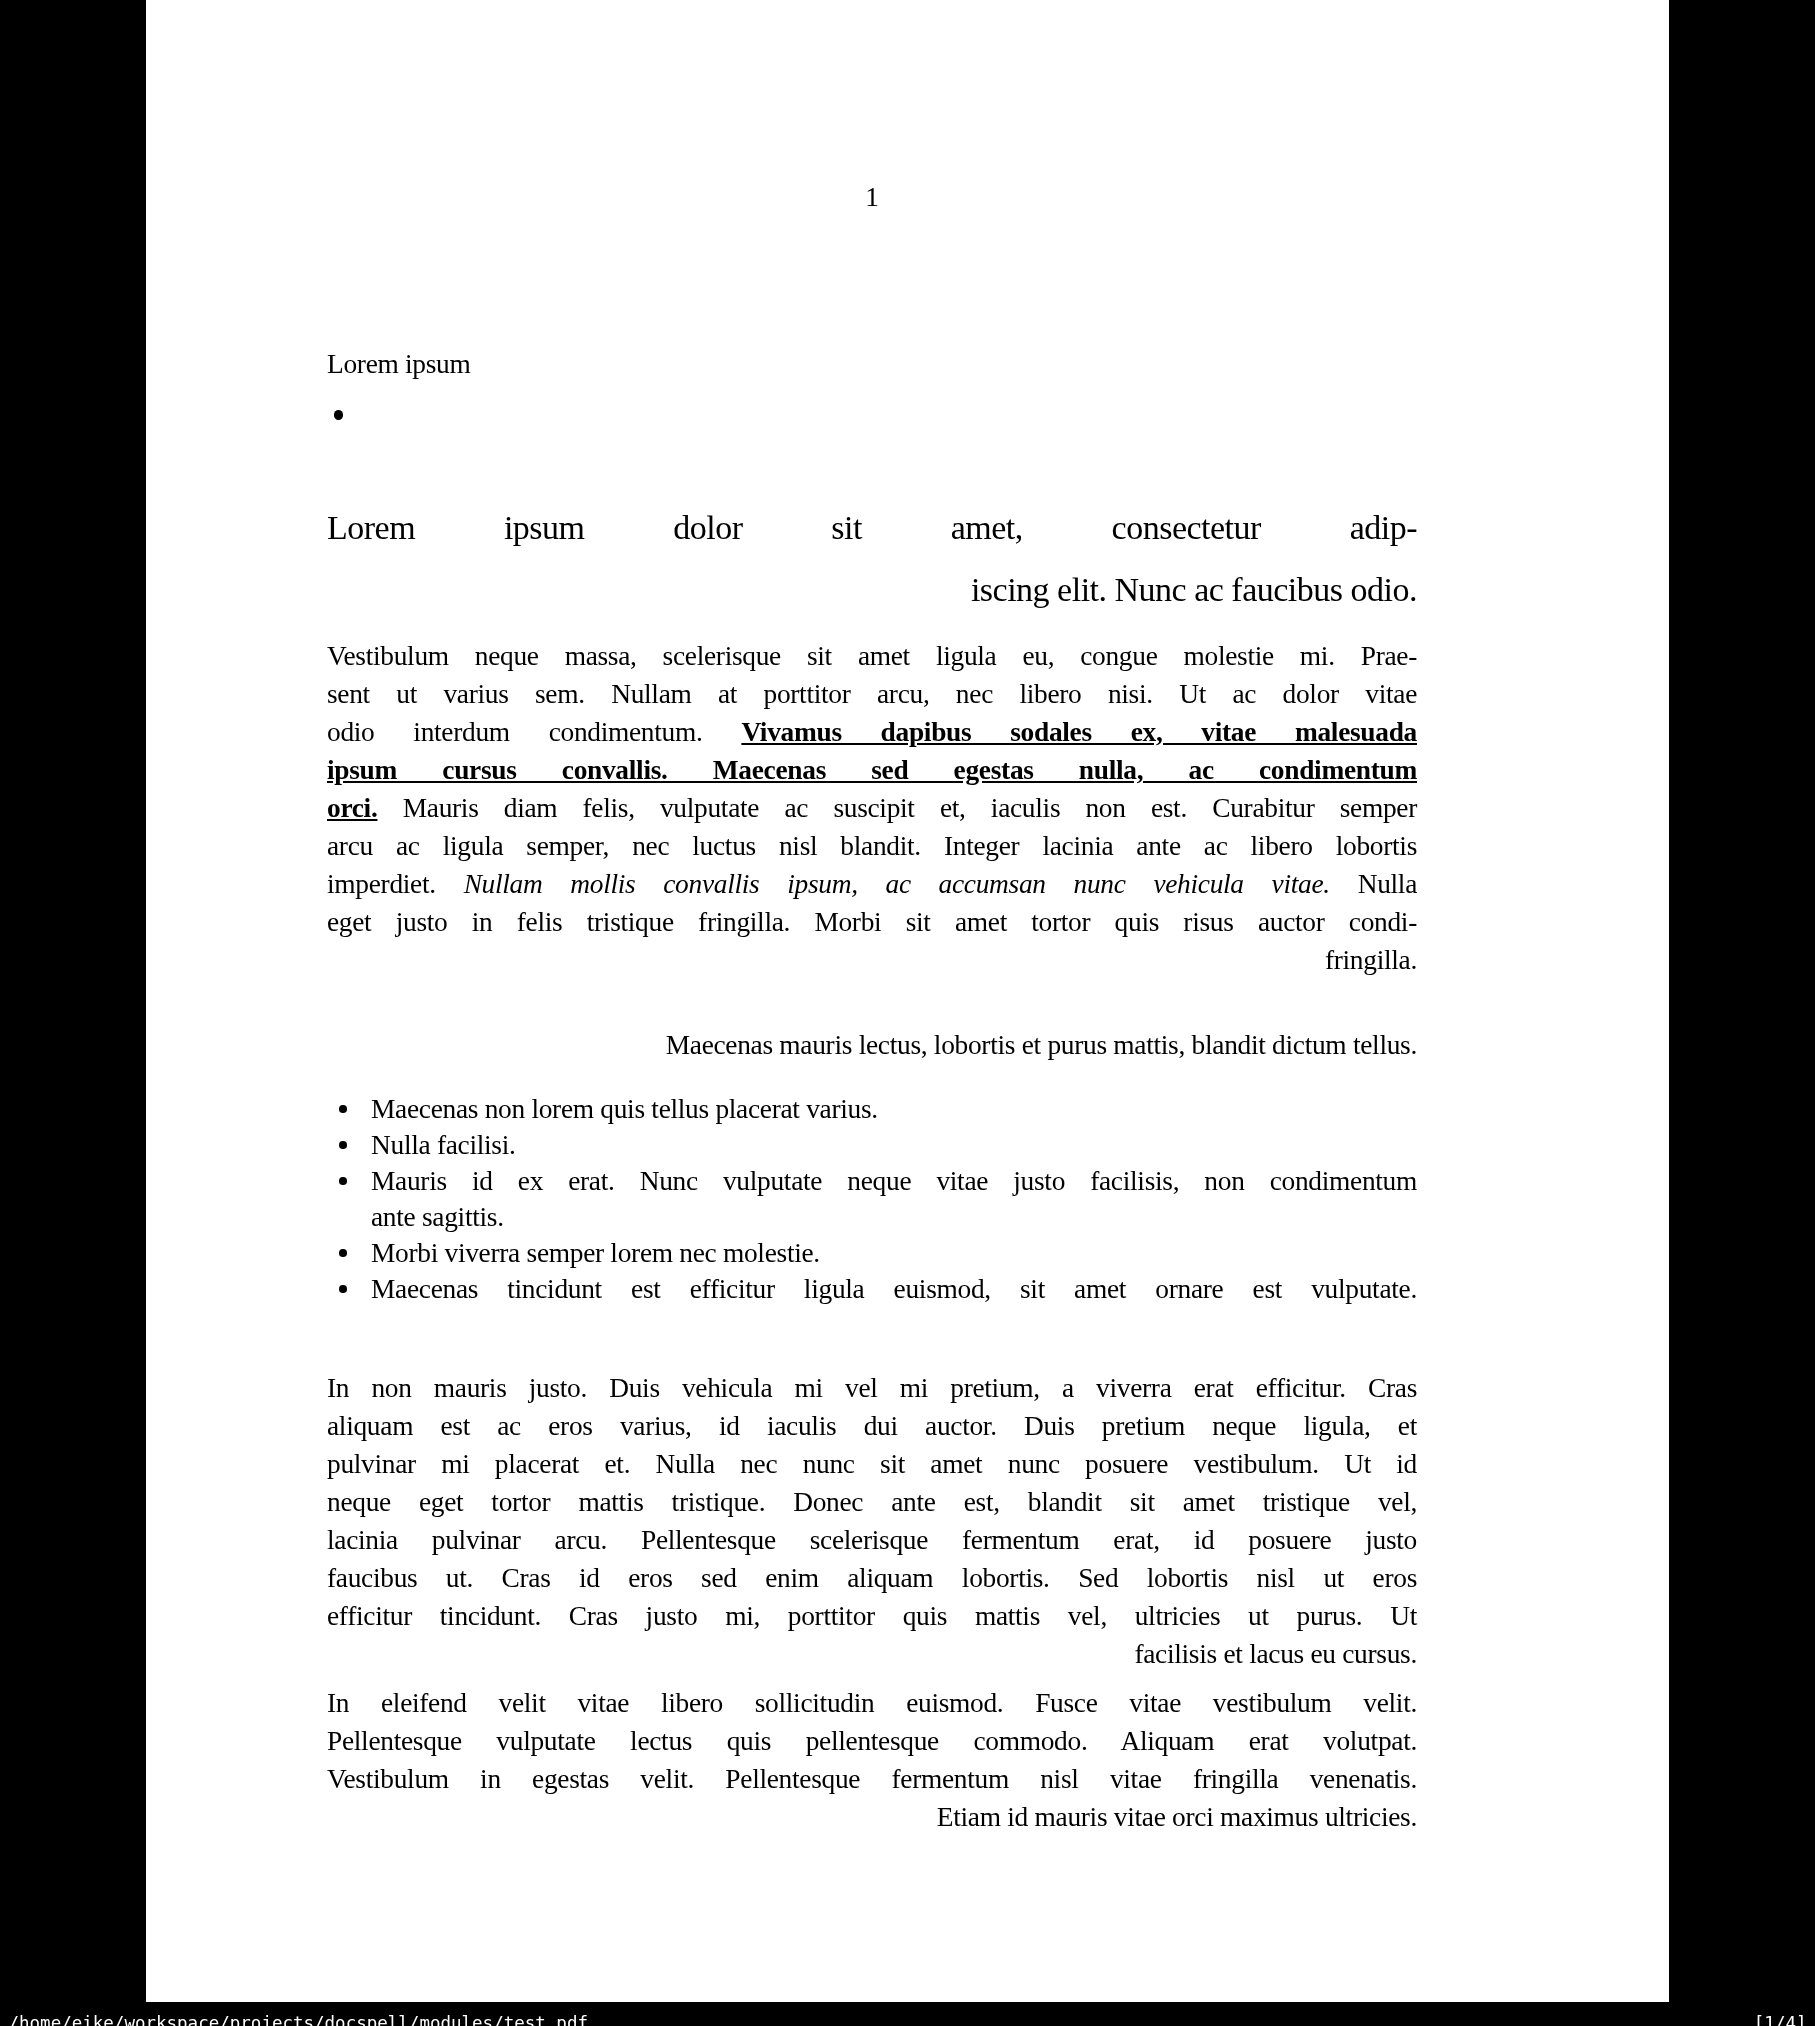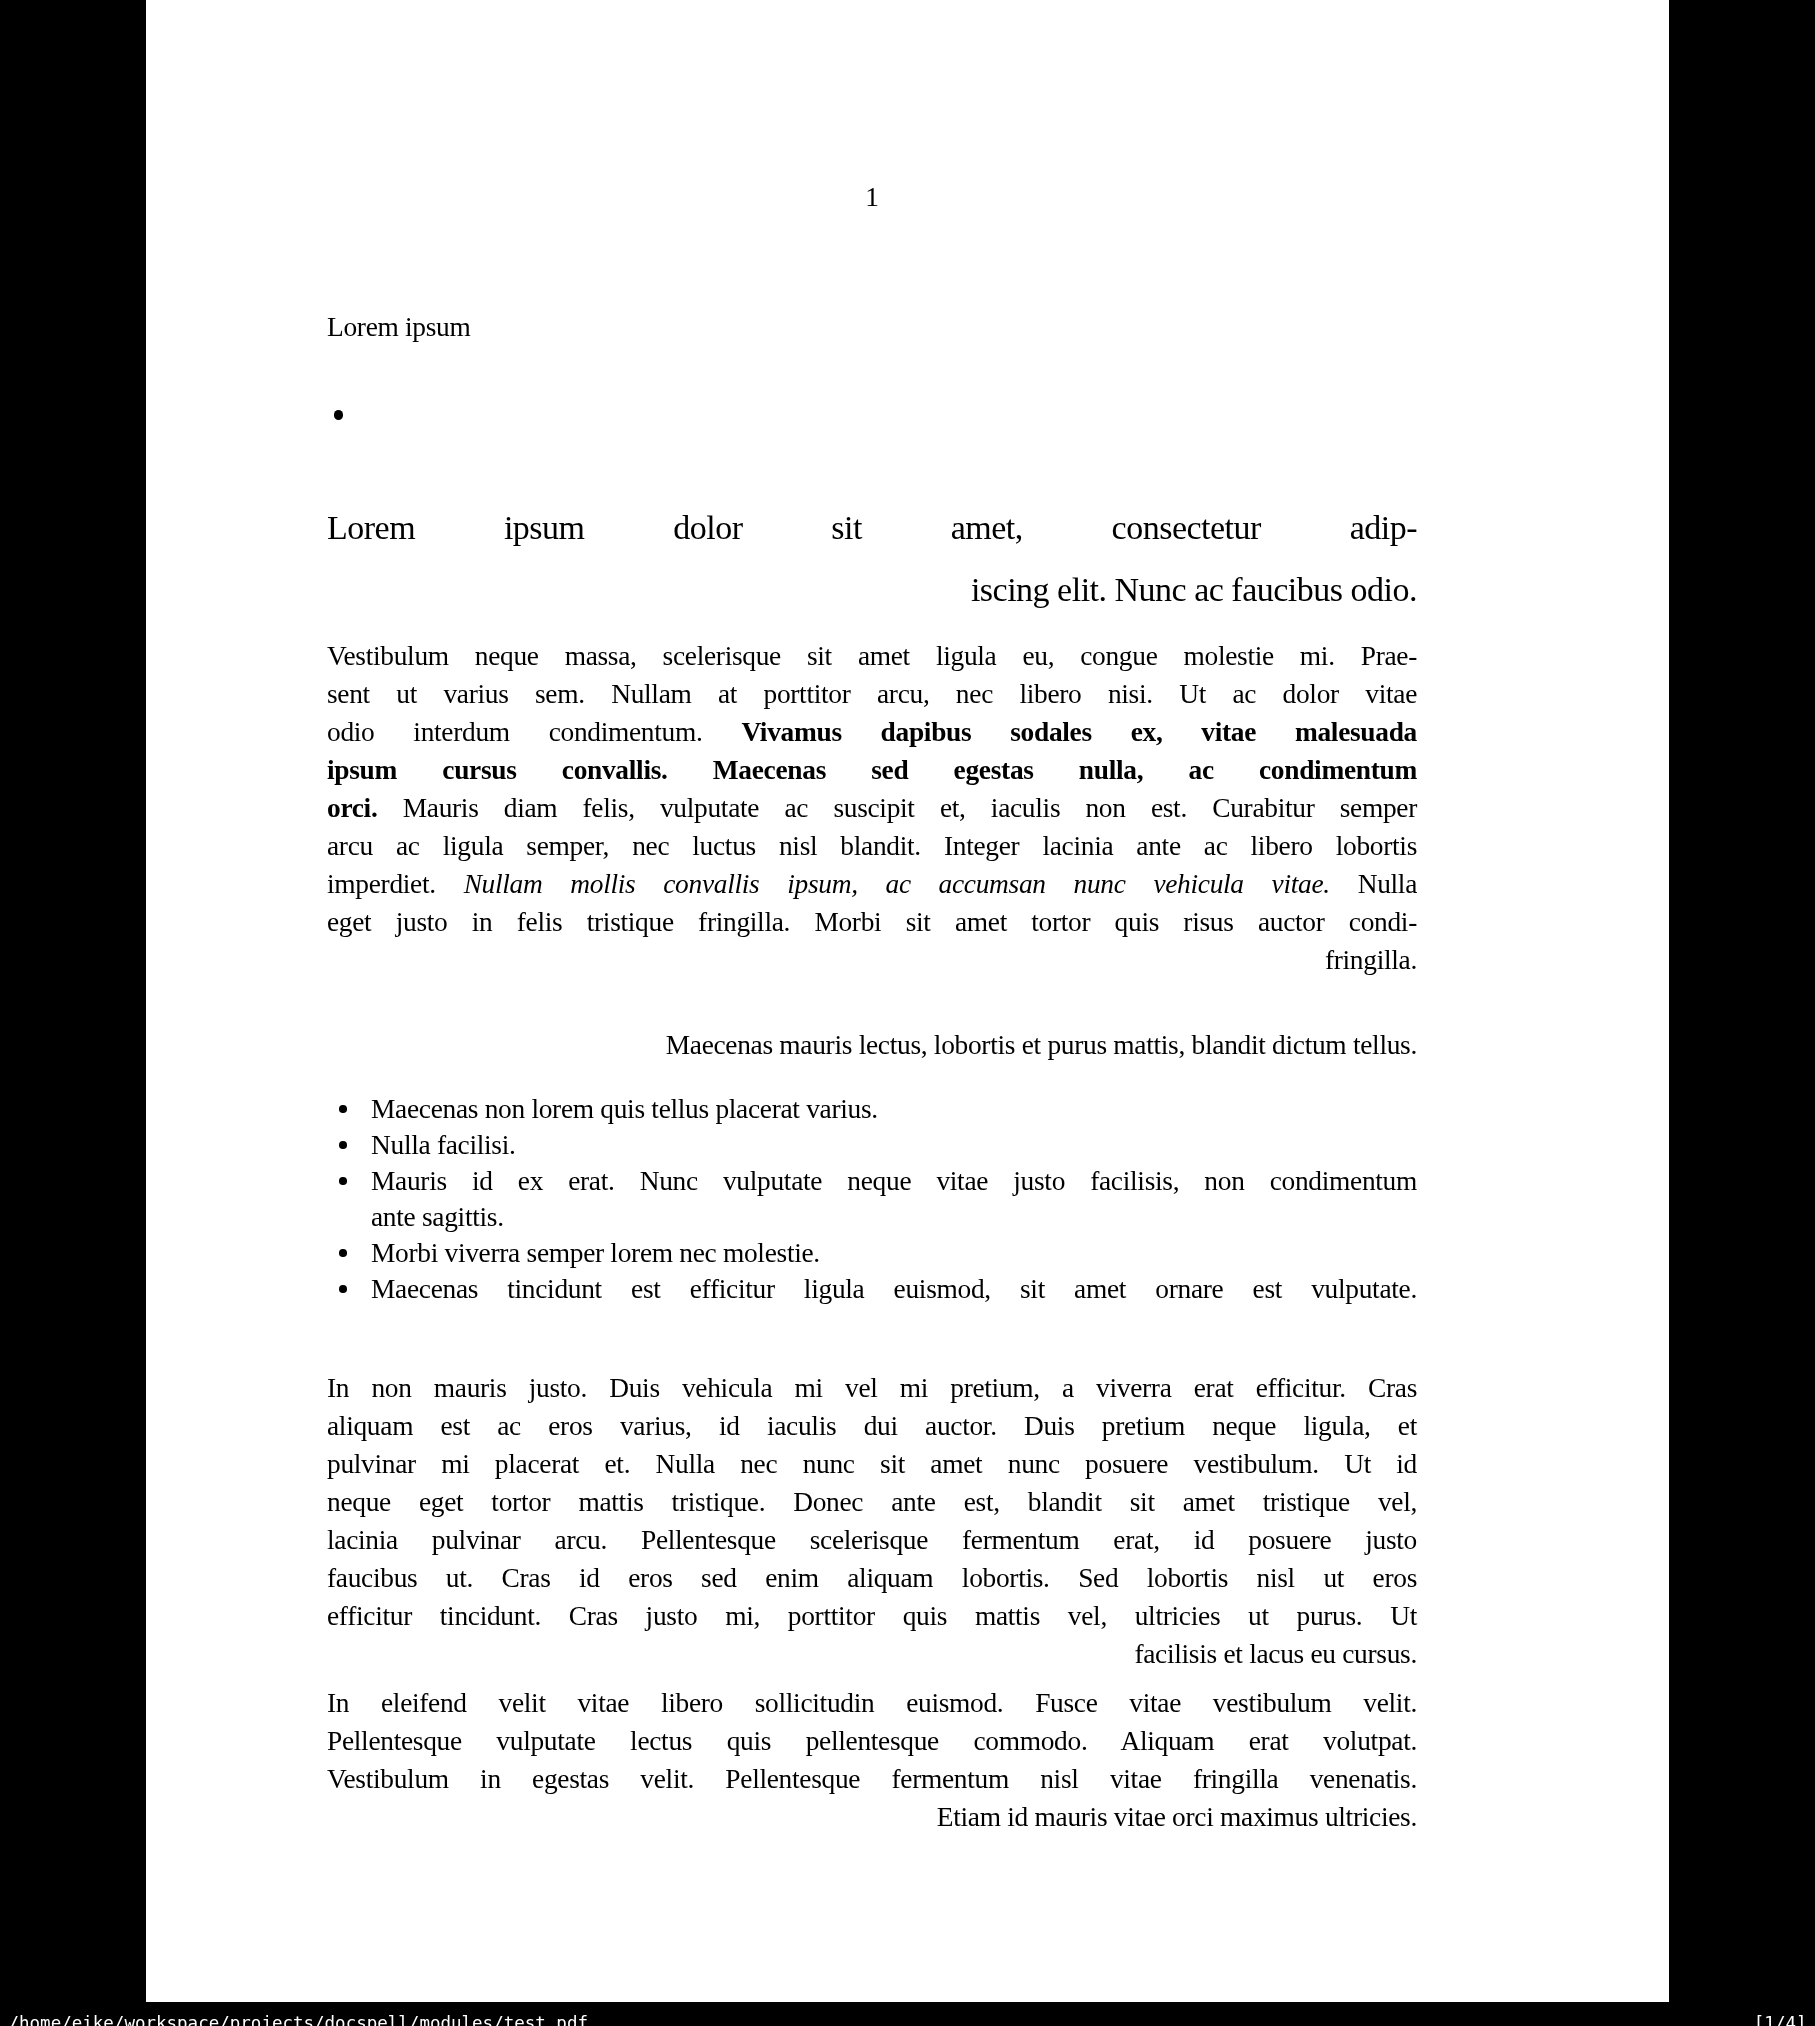--- a/index.html
+++ b/index.html
@@ -23,25 +23,25 @@
     color: #000000;
   }
   .block { position: absolute; left: 0; width: 100%; }
   .body-text {
     font-size: 27.4px;
     line-height: 38px;
     letter-spacing: -0.3px;
   }
   .ln { white-space: nowrap; text-align: right; }
   .j  { text-align: justify; text-align-last: justify; text-justify: inter-word; }
-  .b  { font-weight: bold; }
+  .b  { font-weight: bold; text-decoration: underline; }
   .i  { font-style: italic; }
 
   .pagenum { top: 178px; text-align: center; }
-  .intro-label { top: 308px; }
+  .intro-label { top: 345px; }
 
   .empty-bullet-row { top: 410px; left: 6.6px; width: 19px; }
   .dot10 {
     display: block; width: 9.5px; height: 9.5px;
     border-radius: 50%; background: #000;
   }
 
   .heading {
     top: 497px;
     font-size: 34px;

